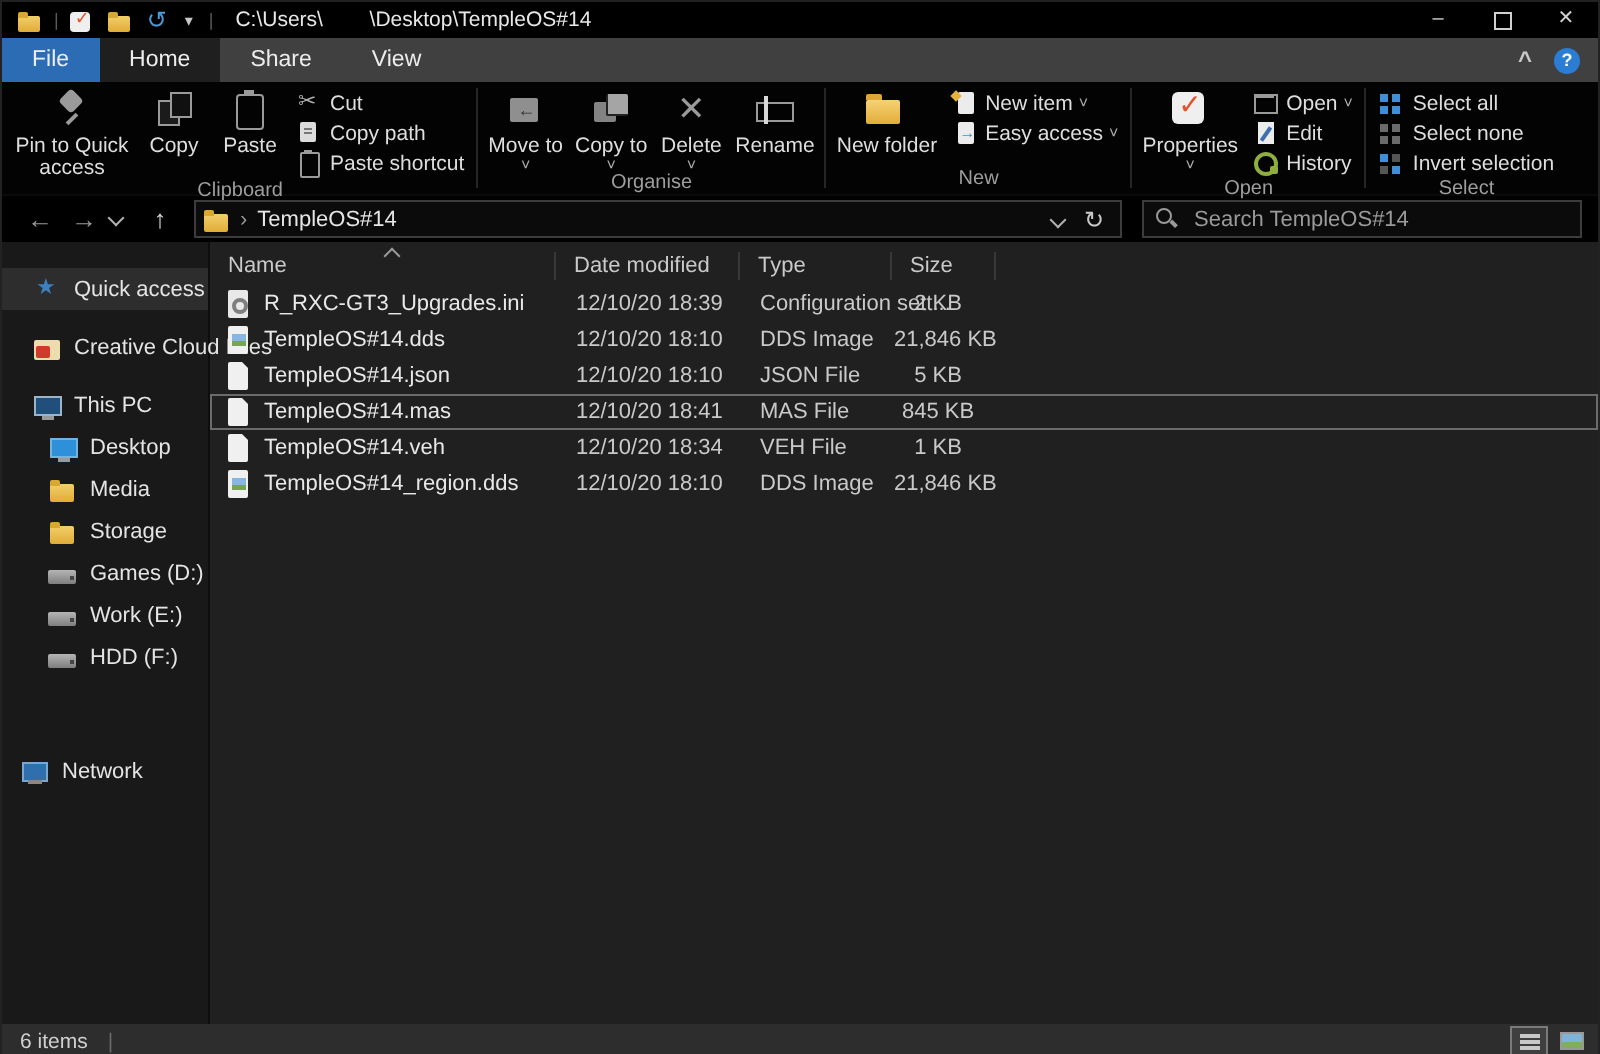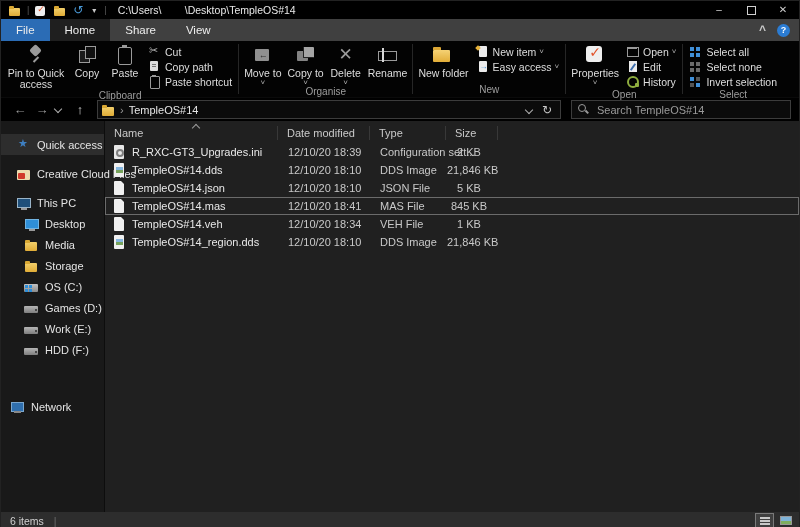--- a/index.html
+++ b/index.html
@@ -365,24 +365,20 @@
         </div>
         <div class="side-item" style="padding-left: 23px;">
           <span class="si si-folder-icon"></span>
           <span class="">Media</span>
         </div>
         <div class="side-item" style="padding-left: 23px;">
           <span class="si si-folder-icon"></span>
           <span class="">Storage</span>
         </div>
         <div class="side-item" style="padding-left: 23px;">
-          <span class="si si-os-drive-icon"></span>
-          <span class="">OS (C:)</span>
-        </div>
-        <div class="side-item" style="padding-left: 23px;">
           <span class="si si-drive-icon"></span>
           <span class="">Games (D:)</span>
         </div>
         <div class="side-item" style="padding-left: 23px;">
           <span class="si si-drive-icon"></span>
           <span class="">Work (E:)</span>
         </div>
         <div class="side-item" style="padding-left: 23px;">
           <span class="si si-drive-icon"></span>
           <span class="">HDD (F:)</span>

